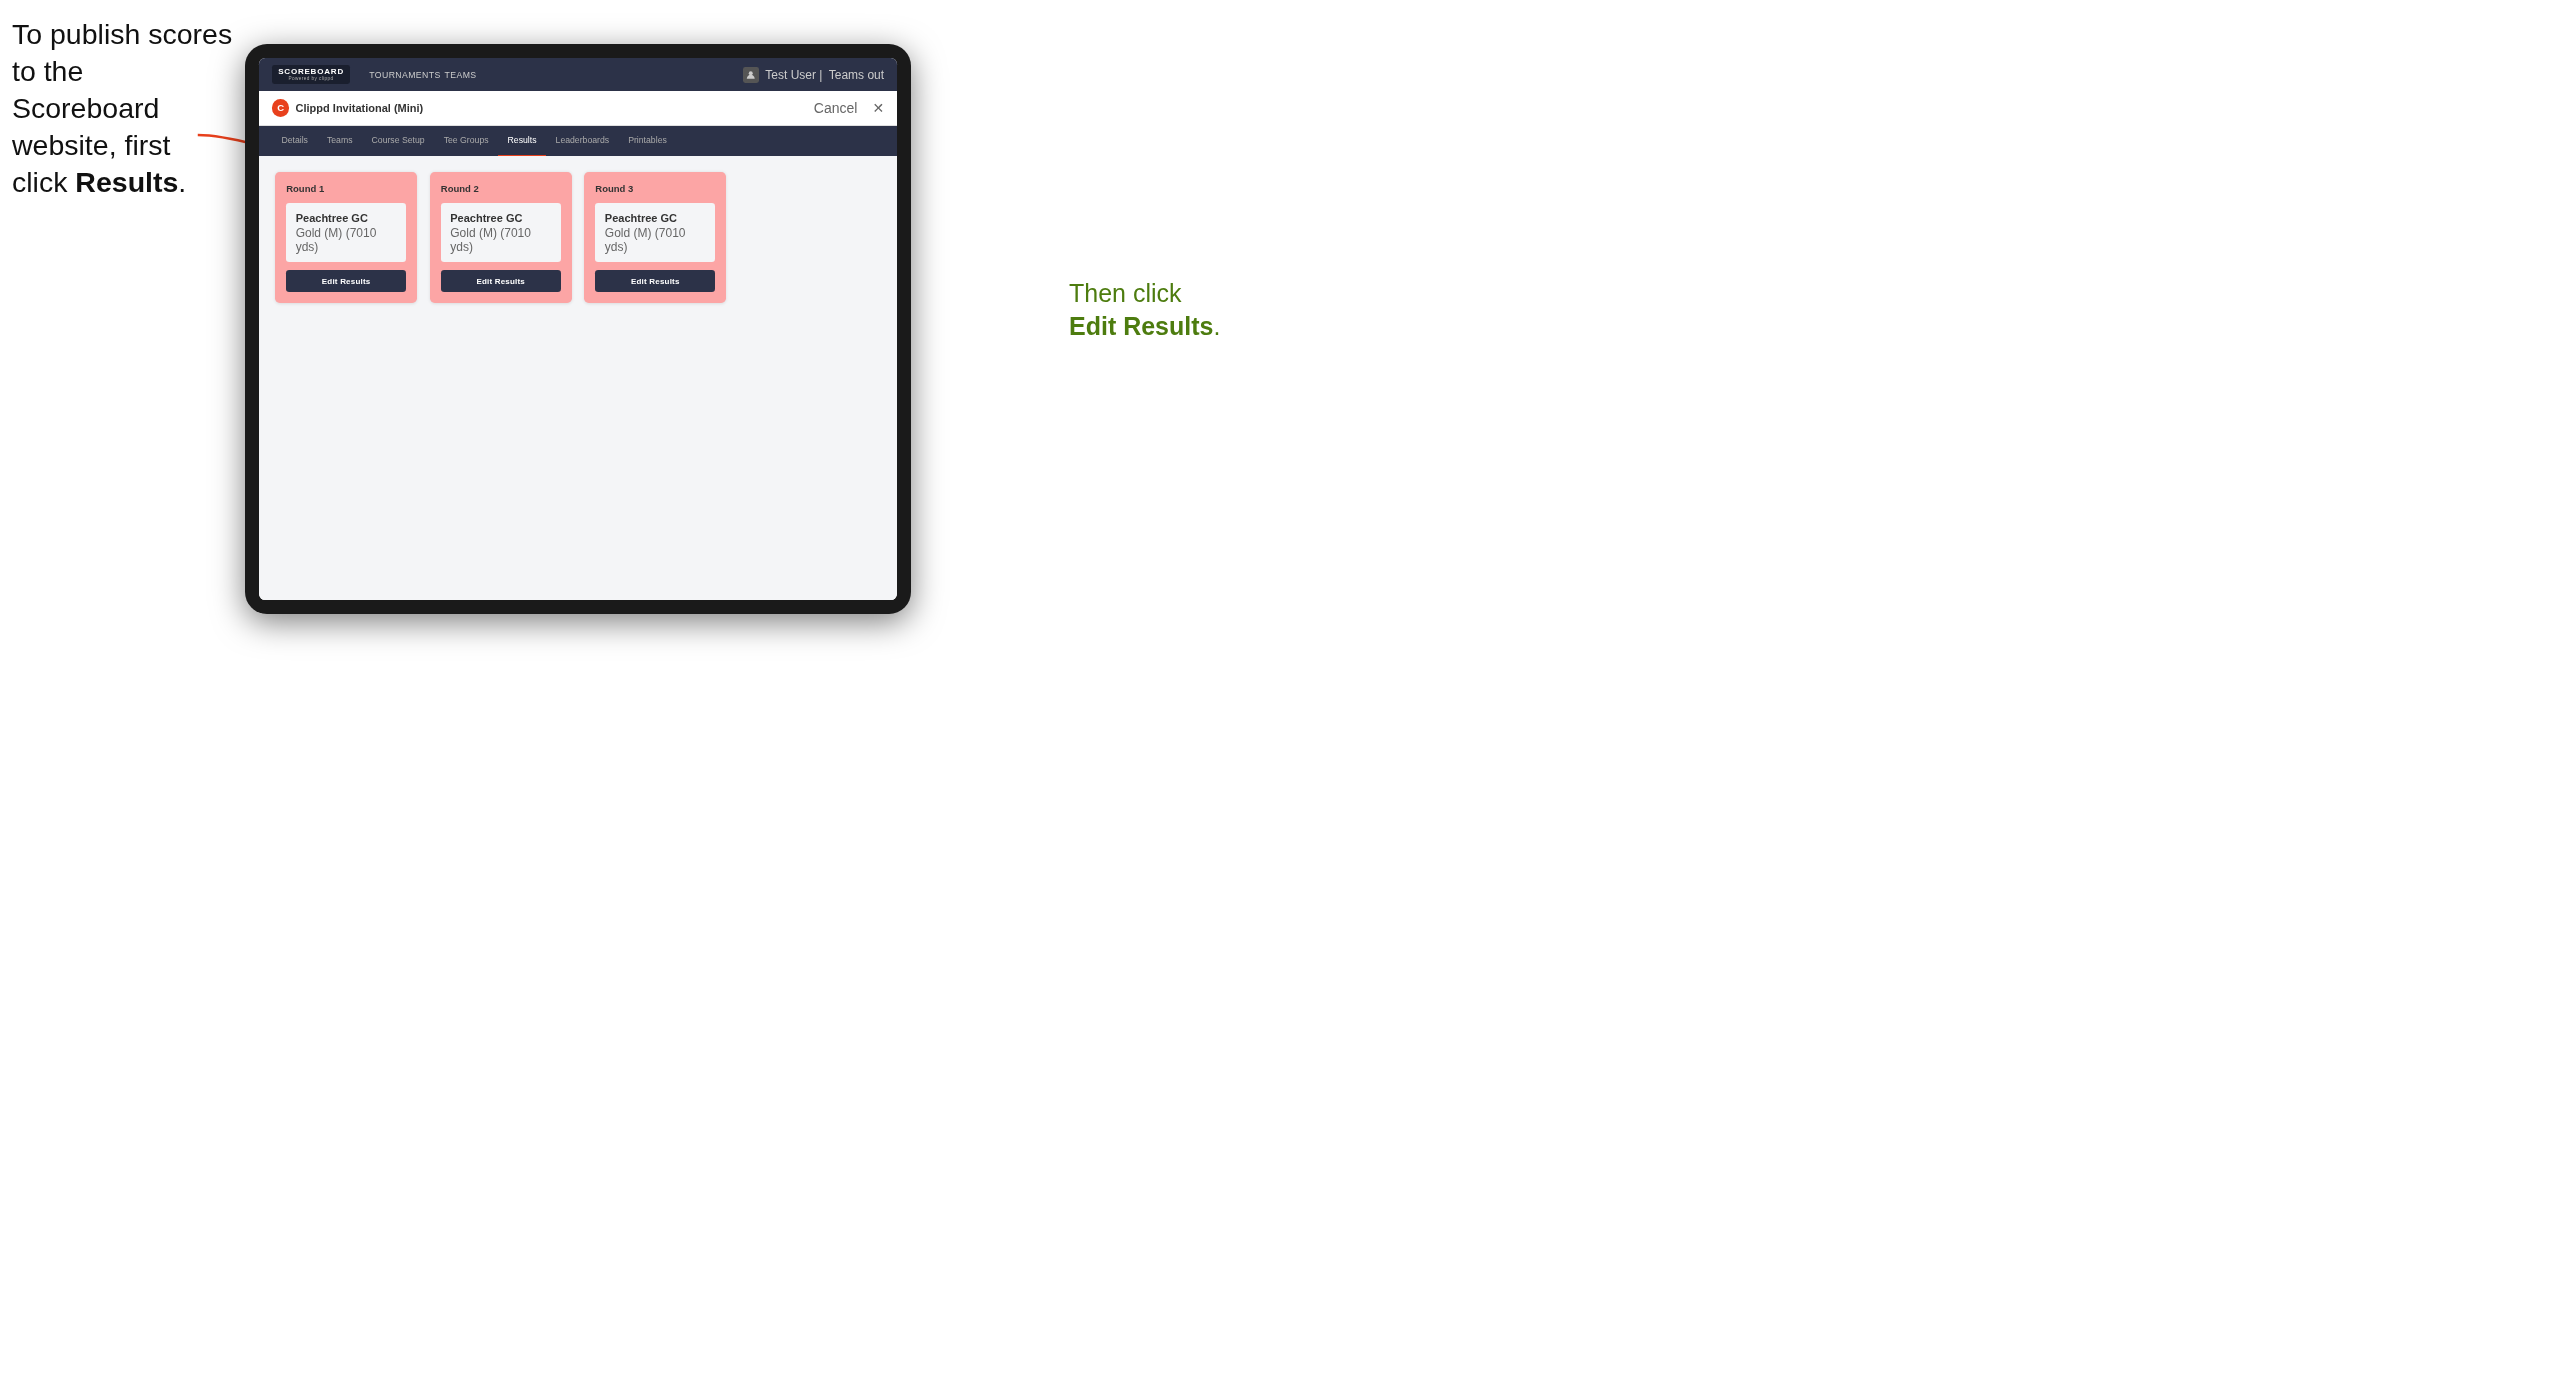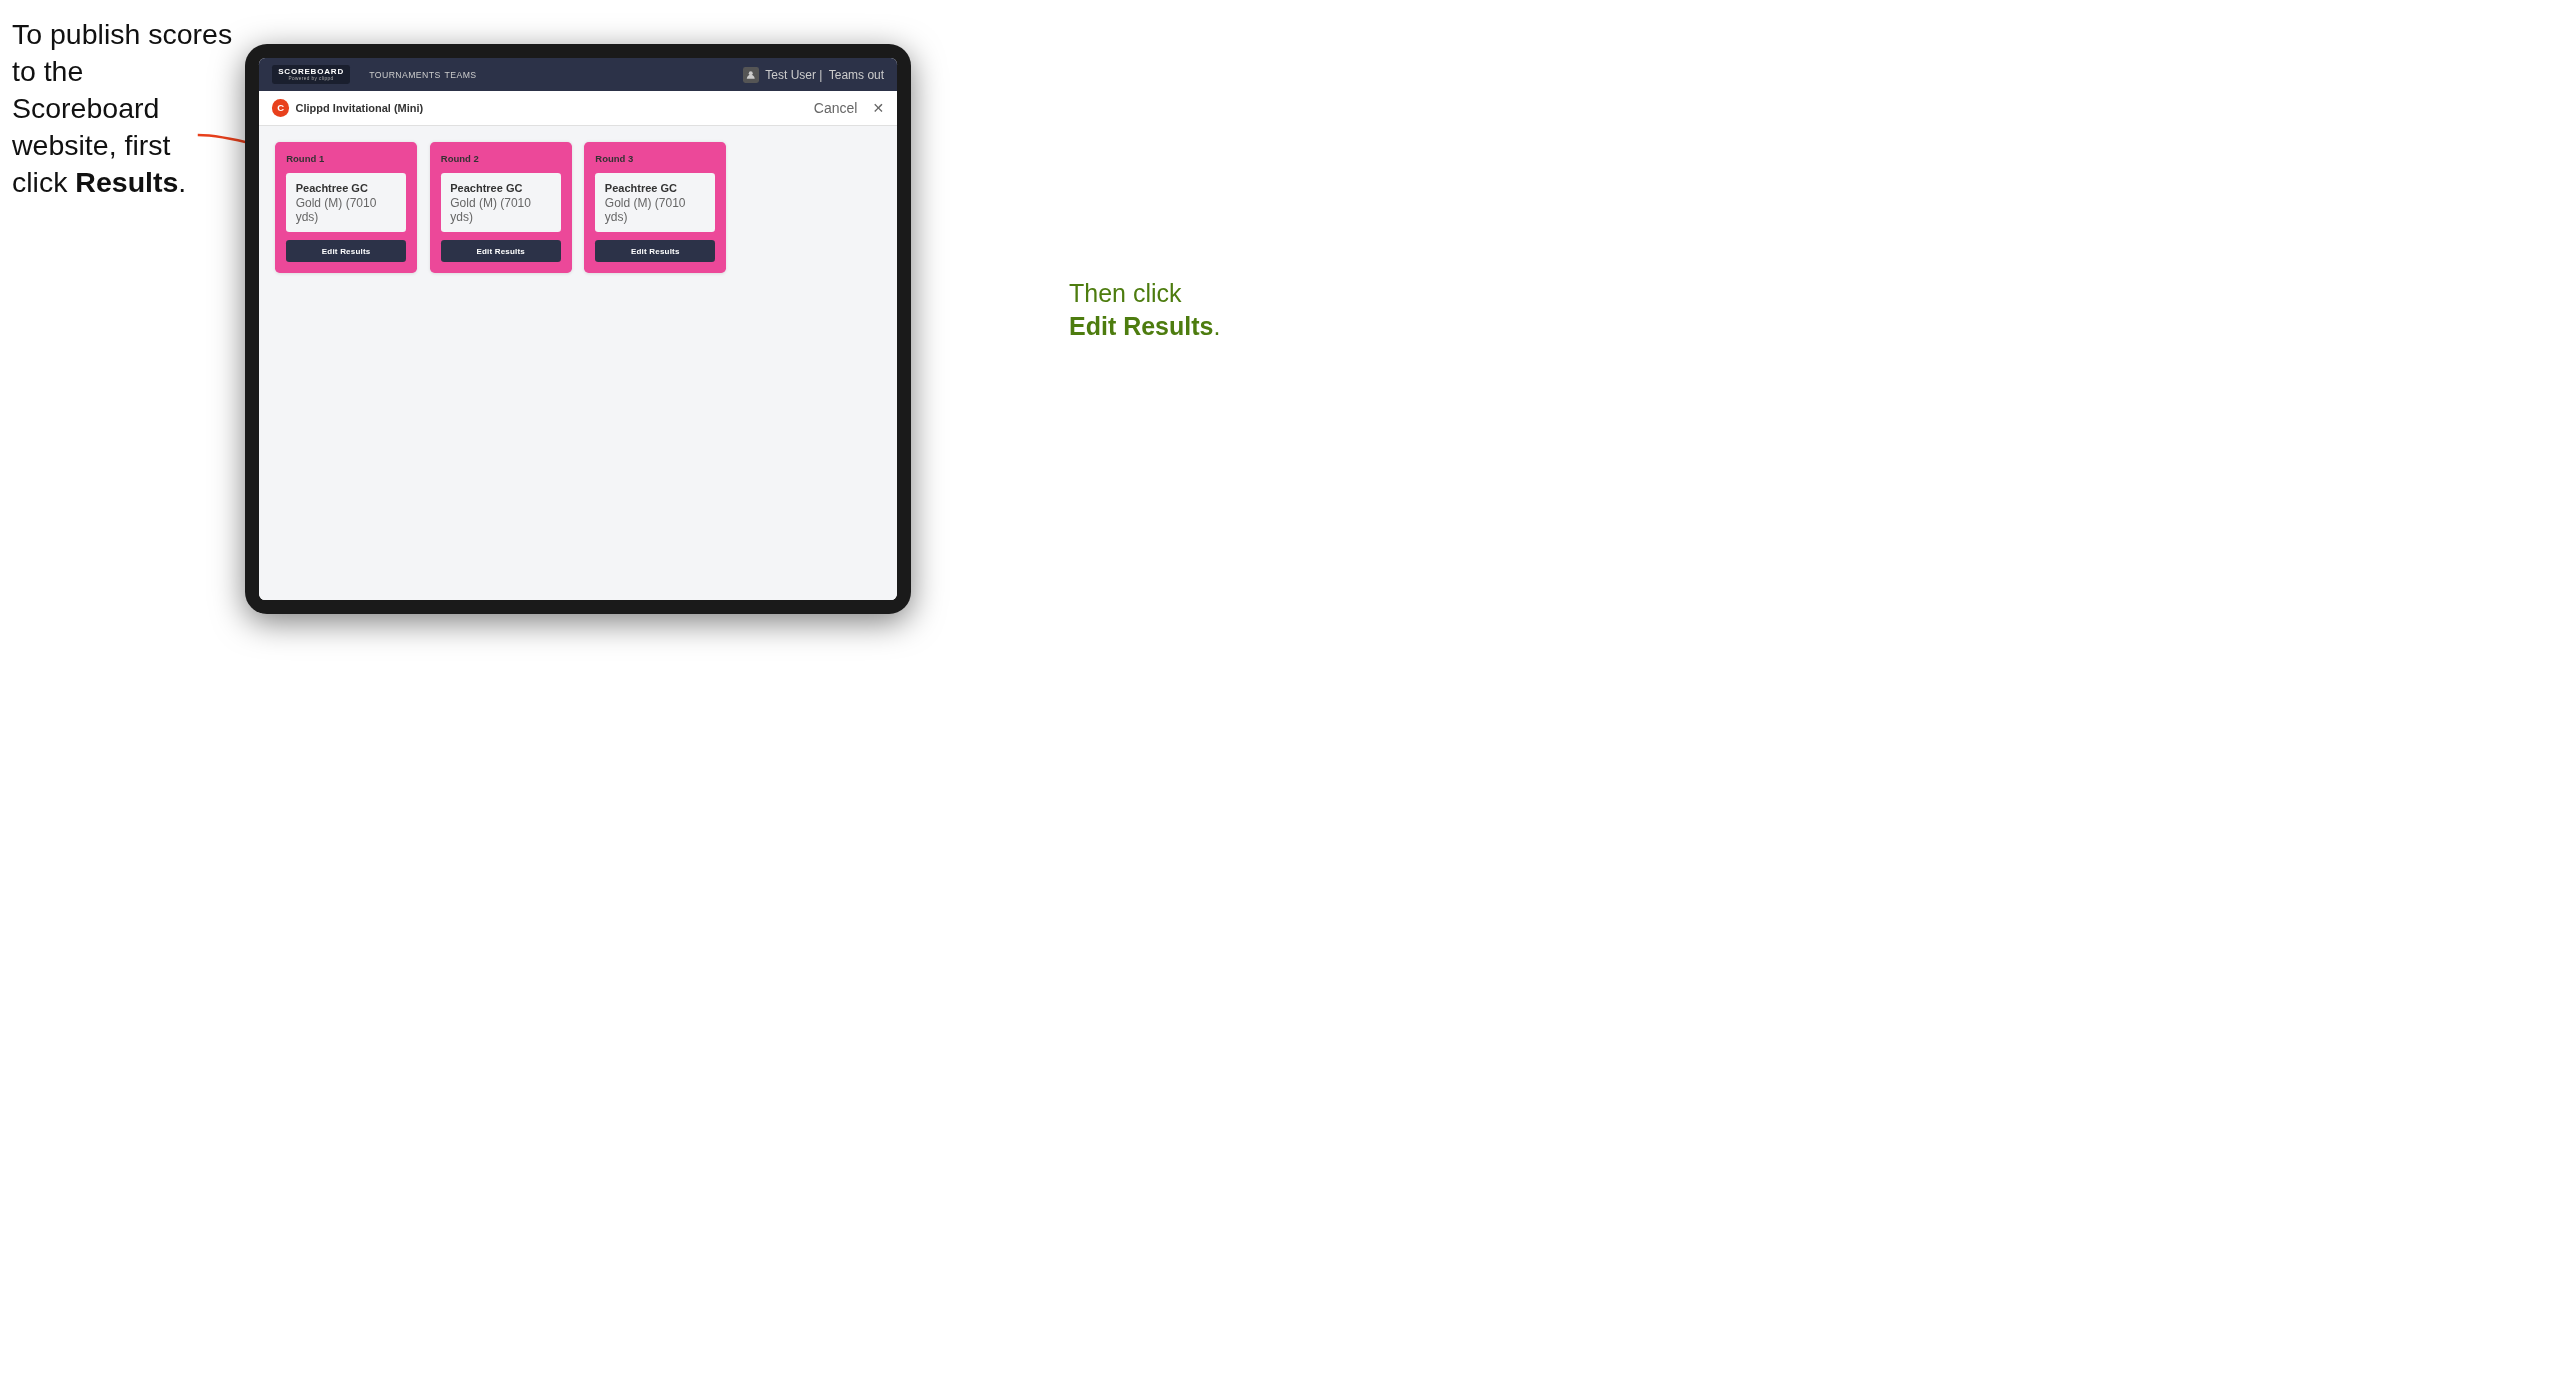--- a/index.html
+++ b/index.html
@@ -222,21 +222,21 @@
       overflow: auto;
     }
 
     .rounds-grid {
       display: grid;
       grid-template-columns: repeat(4, 1fr);
       gap: 12.7px;
     }
 
     .round-card {
-      background: #ec4899;
+      background: #fca5a5;
       border-radius: 4.7px;
       padding: 11px;
       box-shadow: 0 0.8px 3.2px rgba(0,0,0,0.1);
     }
 
     .round-title {
       font-size: 9.5px;
       font-weight: 700;
       color: #333333;
       margin-bottom: 9.5px;
@@ -368,20 +368,29 @@
       <div class="tournament-title-row">
         <div class="c-icon">C</div>
         <span class="tournament-name">Clippd Invitational (Mini)</span>
       </div>
       <div class="cancel-btn">
         <span>Cancel</span>
         <span>✕</span>
       </div>
     </div>
 
+    <div class="tab-bar">
+      <div class="tab">Details</div>
+      <div class="tab">Teams</div>
+      <div class="tab">Course Setup</div>
+      <div class="tab">Tee Groups</div>
+      <div class="tab active">Results</div>
+      <div class="tab">Leaderboards</div>
+      <div class="tab">Printables</div>
+    </div>
 
     <div class="main-content">
       <div class="rounds-grid">
 
         <div class="round-card">
           <div class="round-title">Round 1</div>
           <div class="course-card">
             <div class="course-name">Peachtree GC</div>
             <div class="course-detail">Gold (M) (7010 yds)</div>
           </div>

